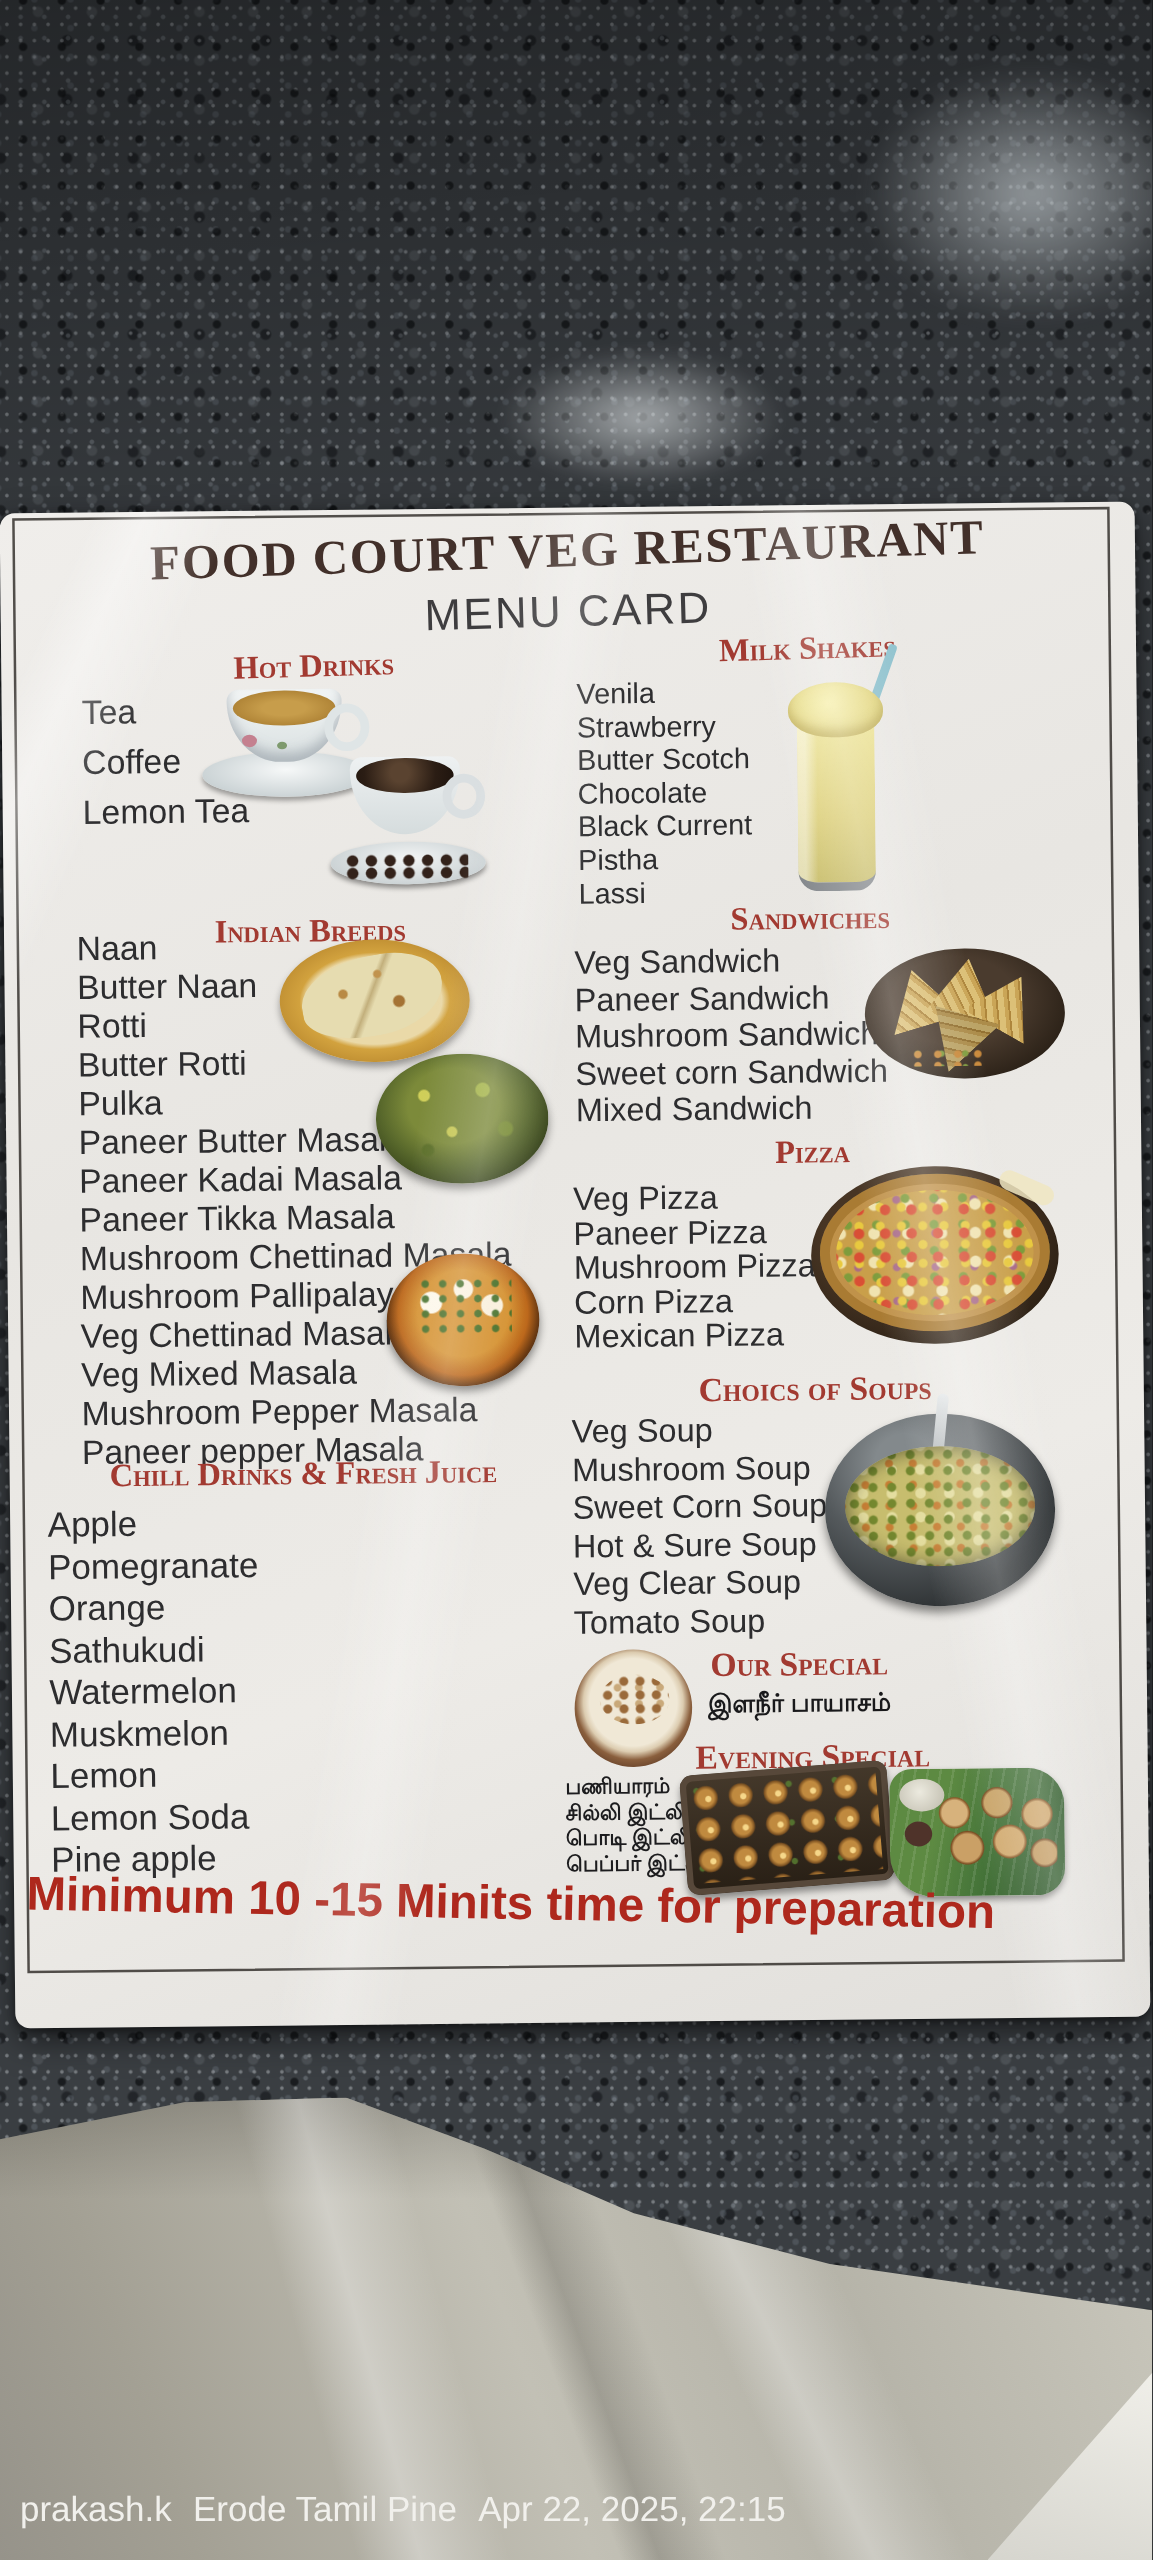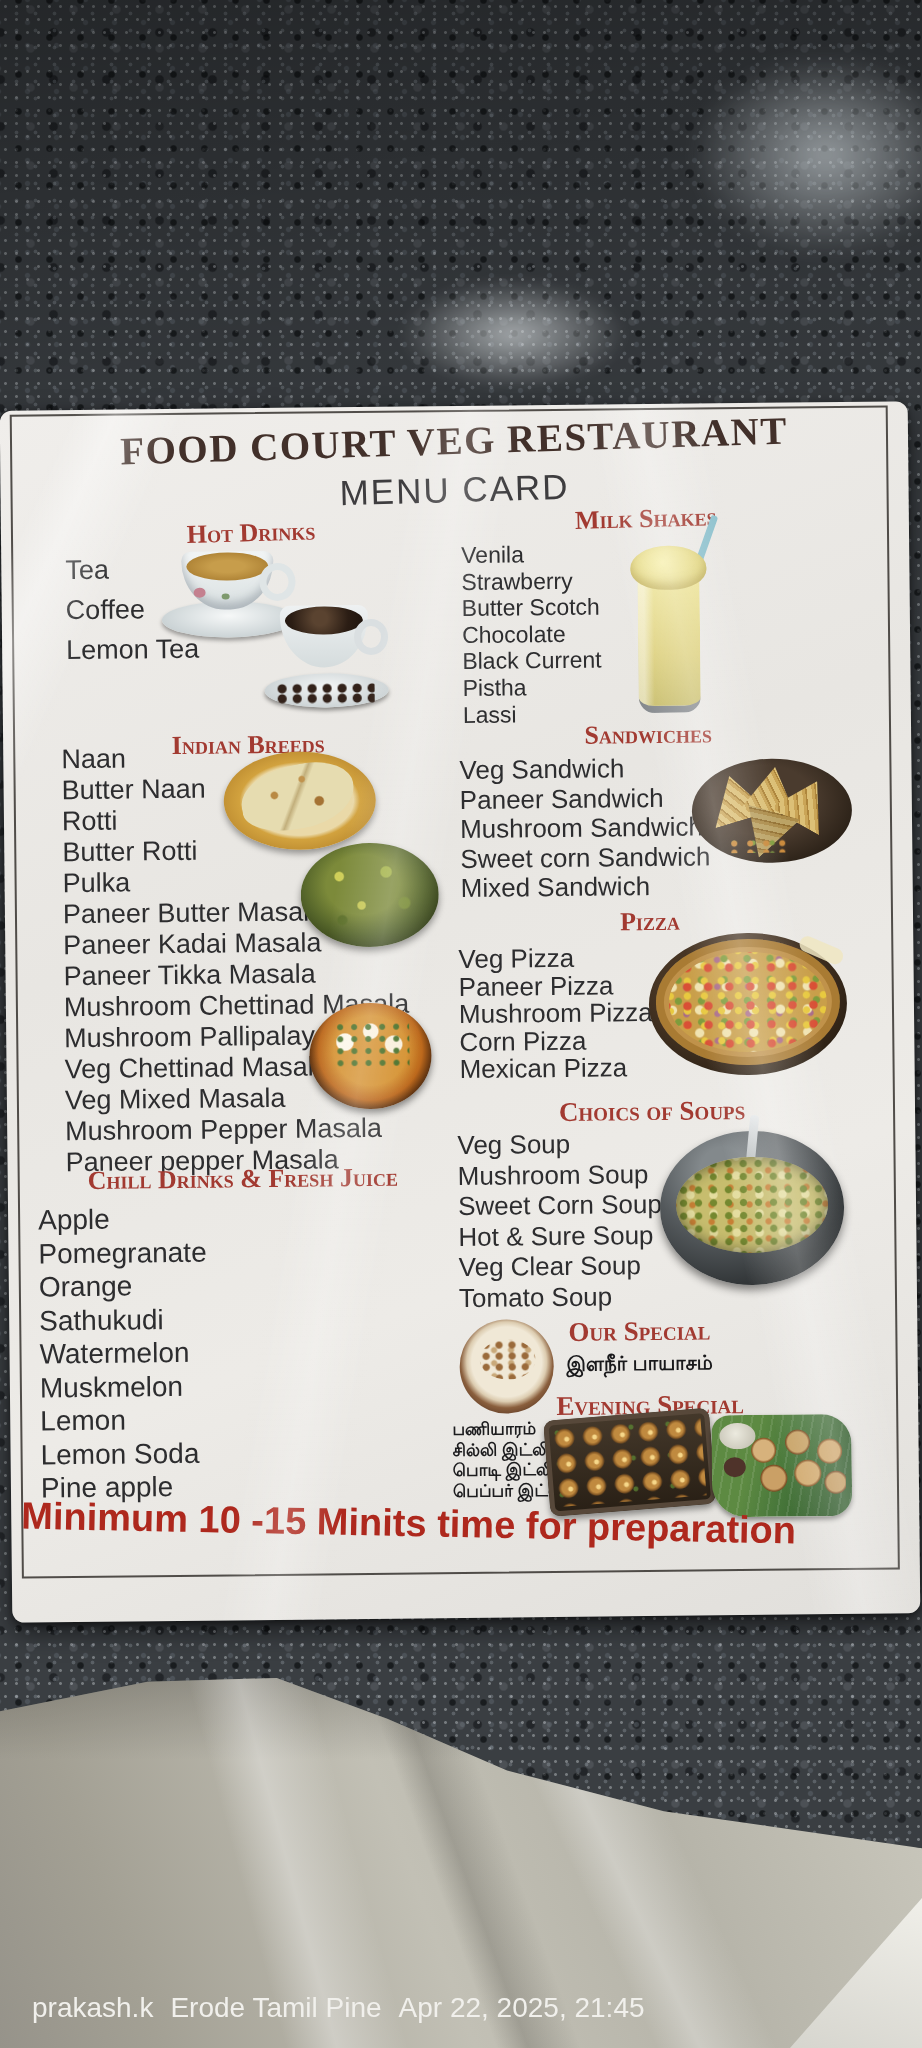--- a/index.html
+++ b/index.html
@@ -210,21 +210,21 @@
     background:linear-gradient(250deg,#cbc9be 0%,#b5b3a8 30%,#c2c0b5 55%,#a3a094 85%,#96938a);
     clip-path:polygon(0 9%,16% 1%,30% 0,42% 11%,55% 25%,72% 36%,100% 46%,100% 100%,0 100%);}
   .cloth::before{content:"";position:absolute;inset:0;
     background:linear-gradient(75deg, transparent 28%, rgba(255,255,255,.35) 33%, transparent 40%),
       linear-gradient(70deg, transparent 47%, rgba(75,73,65,.28) 50%, transparent 55%),
       linear-gradient(65deg, transparent 60%, rgba(255,255,255,.3) 64%, transparent 71%),
       linear-gradient(180deg, rgba(60,58,52,.3), transparent 22%);}
   .corner{position:absolute;right:0;bottom:0;width:132px;height:150px;
     background:linear-gradient(200deg,#f0efe9,#d6d5ce);clip-path:polygon(100% 0,100% 100%,0 100%);}
 
-  .caption{position:absolute;left:32px;top:1992px;font-size:28px;color:#f1f0ec;display:flex;gap:17px;white-space:nowrap;}
+  .caption{position:absolute;left:16px;top:1992px;font-size:28px;color:#f1f0ec;display:flex;gap:17px;white-space:nowrap;}
 </style>
 </head>
 <body>
 
 <div class="stage">
   <div class="granite"></div>
   <div class="granite-shade"></div>
   <div class="glare gl1"></div>
   <div class="glare gl2"></div>
 
@@ -384,15 +384,15 @@
 
     <div class="note">Minimum 10 -15 Minits time for preparation</div>
   </div>
 
   <div class="cloth"></div>
   <div class="corner"></div>
 
   <div class="caption">
     <span>prakash.k</span>
     <span>Erode Tamil Pine</span>
-    <span>Apr 22, 2025, 21:45</span>
+    <span>Apr 22, 2025, 22:15</span>
   </div>
 </div>
 
 </body></html>

